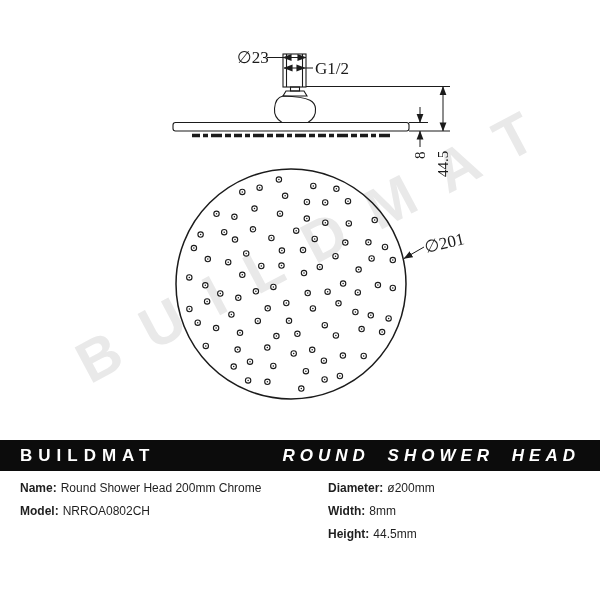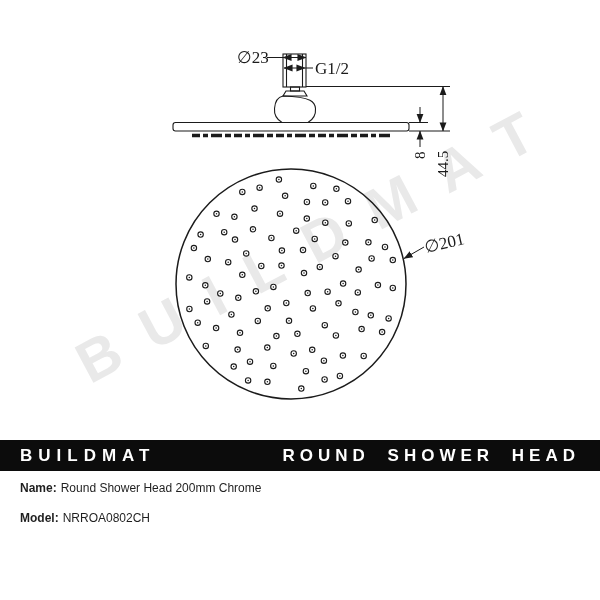--- a/index.html
+++ b/index.html
@@ -18,23 +18,23 @@
     font-family:"Liberation Serif","DejaVu Sans",serif;
     fill:#1b1b1b;
   }
   .banner{
     position:absolute;left:0;top:440px;width:600px;height:31px;
     background:#0c0c0c;color:#ffffff;z-index:2;
     display:flex;align-items:center;justify-content:space-between;
     box-sizing:border-box;padding:0 20px;
   }
   .banner .brand{font-size:17px;font-weight:700;letter-spacing:6px;}
-  .banner .product{font-size:17px;font-weight:700;letter-spacing:5px;word-spacing:8px;}
+  .banner .product{font-size:17px;font-weight:700;letter-spacing:5px;word-spacing:8px;font-style:italic;}
   .specs{
-    position:absolute;top:482px;z-index:2;display:flex;flex-direction:column;gap:17px;
+    position:absolute;top:482px;z-index:2;display:flex;flex-direction:column;gap:10px;
   }
   .specs.left-col{left:20px;}
   .specs.right-col{left:328px;}
   .spec-row{font-size:12px;color:#1f1f1f;line-height:13px;}
   .spec-row .lbl{font-weight:700;margin-right:4px;}
 </style>
 </head>
 <body>
 
 <div class="stage">
@@ -286,14 +286,25 @@
 
   <div class="specs left-col">
     <div class="spec-row">
       <span class="lbl">Name:</span><span>Round Shower Head 200mm Chrome</span>
     </div>
     <div class="spec-row">
       <span class="lbl">Model:</span><span>NRROA0802CH</span>
     </div>
   </div>
 
+  <div class="specs right-col">
+    <div class="spec-row">
+      <span class="lbl">Diameter:</span><span>ø200mm</span>
+    </div>
+    <div class="spec-row">
+      <span class="lbl">Width:</span><span>8mm</span>
+    </div>
+    <div class="spec-row">
+      <span class="lbl">Height:</span><span>44.5mm</span>
+    </div>
+  </div>
 
 </div>
 
 </body></html>

